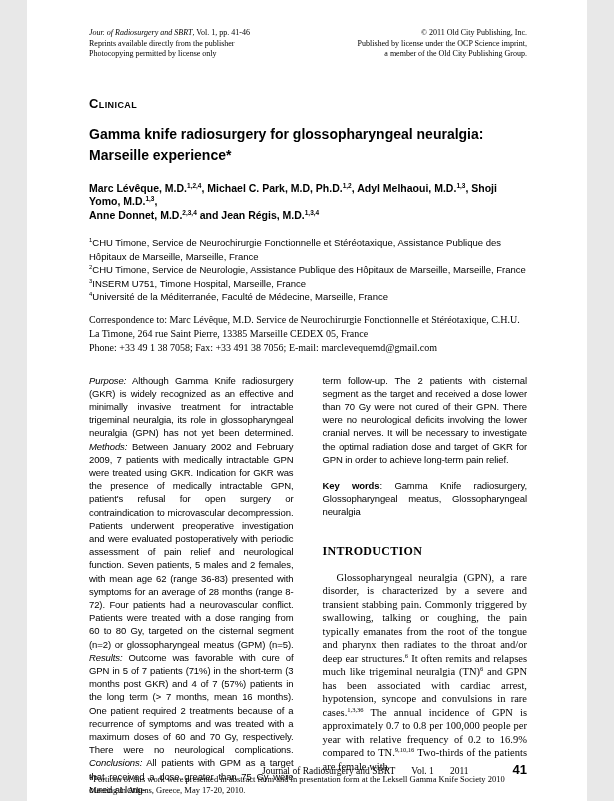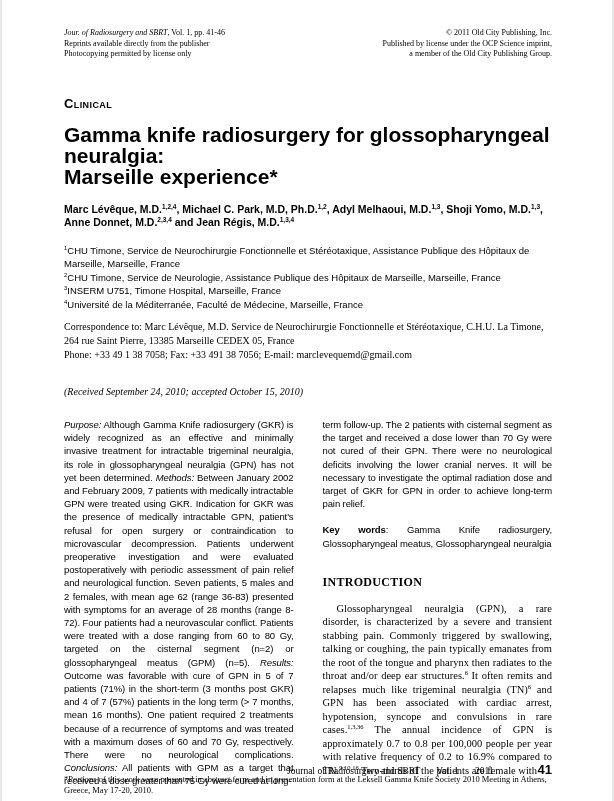--- a/index.html
+++ b/index.html
@@ -1,18 +1,18 @@
 <!DOCTYPE html>
 <html><head>
 <meta charset="utf-8">
 <style>
   html, body { margin:0; padding:0; background:#e8e8e8; }
   .page {
     position:relative;
-    width:610px; height:801px;
+    width:560px; height:801px;
     margin:0 auto;
     background:#ffffff;
     color:#000;
     font-family:"Liberation Serif", serif;
     box-sizing:border-box;
     padding:28px 60px 0 62px;
     overflow:hidden;
   }
   sup { font-size:0.62em; vertical-align:super; line-height:0; }
   .seg-i { font-style:italic; }
@@ -25,21 +25,21 @@
   .clinical {
     margin-top:36px;
     font-family:"Liberation Sans", sans-serif;
     font-weight:bold; font-variant:small-caps;
     font-size:13px; letter-spacing:0.4px;
   }
 
   .title {
     margin-top:13px;
     font-family:"Liberation Sans", sans-serif;
-    font-weight:bold; font-size:21px; line-height:21px;
+    font-weight:bold; font-size:14px; line-height:21px;
     white-space:pre-line;
   }
 
   .authors {
     margin-top:16px;
     font-family:"Liberation Sans", sans-serif;
     font-weight:bold; font-size:10.5px; line-height:13.5px;
     white-space:pre-line;
   }
 
@@ -116,21 +116,20 @@
     <p><sup>2</sup><span>CHU Timone, Service de Neurologie, Assistance Publique des Hôpitaux de Marseille, Marseille, France</span></p>
     <p><sup>3</sup><span>INSERM U751, Timone Hospital, Marseille, France</span></p>
     <p><sup>4</sup><span>Université de la Méditerranée, Faculté de Médecine, Marseille, France</span></p>
   </div>
 
   <div class="correspondence">
     <p>Correspondence to: Marc Lévêque, M.D. Service de Neurochirurgie Fonctionnelle et Stéréotaxique, C.H.U. La Timone, 264 rue Saint Pierre, 13385 Marseille CEDEX 05, France</p>
     <p>Phone: +33 49 1 38 7058; Fax: +33 491 38 7056; E-mail: marclevequemd@gmail.com</p>
   </div>
 
-  <p class="received">(Received September 24, 2010; accepted October 15, 2010)</p>
 
   <div class="columns">
     <div class="col">
       <p class="abstract"><span class="seg-i">Purpose:</span><span> Although Gamma Knife radiosurgery (GKR) is widely recognized as an effective and minimally invasive treatment for intractable trigeminal neuralgia, its role in glossopharyngeal neuralgia (GPN) has not yet been determined. </span><span class="seg-i">Methods:</span><span> Between January 2002 and February 2009, 7 patients with medically intractable GPN were treated using GKR. Indication for GKR was the presence of medically intractable GPN, patient's refusal for open surgery or contraindication to microvascular decompression. Patients underwent preoperative investigation and were evaluated postoperatively with periodic assessment of pain relief and neurological function. Seven patients, 5 males and 2 females, with mean age 62 (range 36-83) presented with symptoms for an average of 28 months (range 8-72). Four patients had a neurovascular conflict. Patients were treated with a dose ranging from 60 to 80 Gy, targeted on the cisternal segment (n=2) or glossopharyngeal meatus (GPM) (n=5). </span><span class="seg-i">Results:</span><span> Outcome was favorable with cure of GPN in 5 of 7 patients (71%) in the short-term (3 months post GKR) and 4 of 7 (57%) patients in the long term (&gt; 7 months, mean 16 months). One patient required 2 treatments because of a recurrence of symptoms and was treated with a maximum doses of 60 and 70 Gy, respectively. There were no neurological complications. </span><span class="seg-i">Conclusions:</span><span> All patients with GPM as a target that received a dose greater than 75 Gy were cured at long-</span></p>
     </div>
     <div class="col">
       <p class="abstract">term follow-up. The 2 patients with cisternal segment as the target and received a dose lower than 70 Gy were not cured of their GPN. There were no neurological deficits involving the lower cranial nerves. It will be necessary to investigate the optimal radiation dose and target of GKR for GPN in order to achieve long-term pain relief.</p>
       <p class="keywords"><span class="seg-b">Key words</span><span>: Gamma Knife radiosurgery, Glossopharyngeal meatus, Glossopharyngeal neuralgia</span></p>
       <div class="intro-heading">INTRODUCTION</div>
       <p class="intro-para"><span>Glossopharyngeal neuralgia (GPN), a rare disorder, is characterized by a severe and transient stabbing pain. Commonly triggered by swallowing, talking or coughing, the pain typically emanates from the root of the tongue and pharynx then radiates to the throat and/or deep ear structures.</span><sup>6</sup><span> It often remits and relapses much like trigeminal neuralgia (TN)</span><sup>6</sup><span> and GPN has been associated with cardiac arrest, hypotension, syncope and convulsions in rare cases.</span><sup>1,3,36</sup><span> The annual incidence of GPN is approximately 0.7 to 0.8 per 100,000 people per year with relative frequency of 0.2 to 16.9% compared to TN.</span><sup>9,10,16</sup><span> Two-thirds of the patients are female with</span></p>

